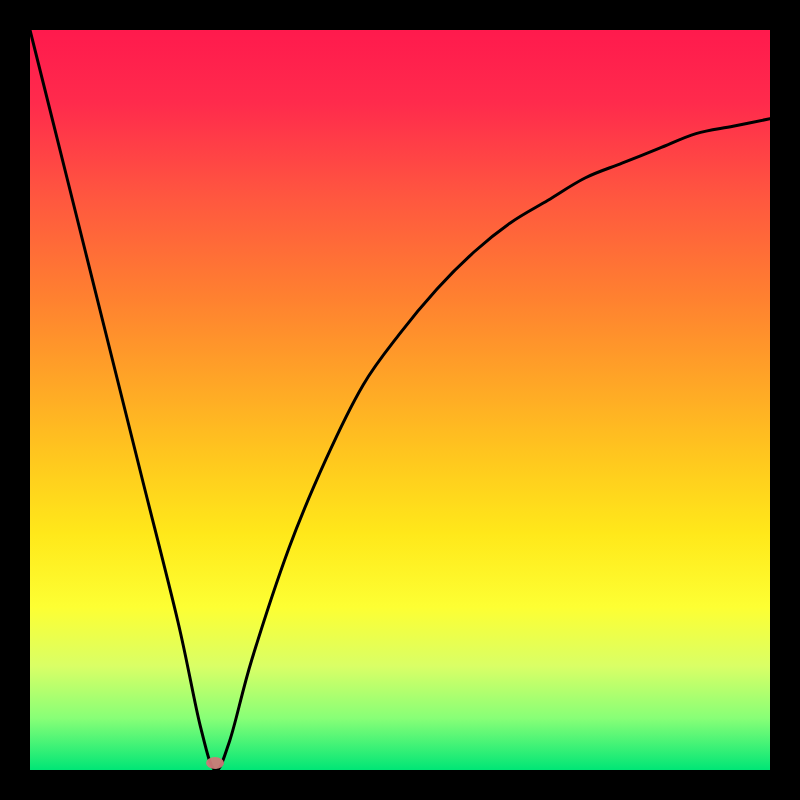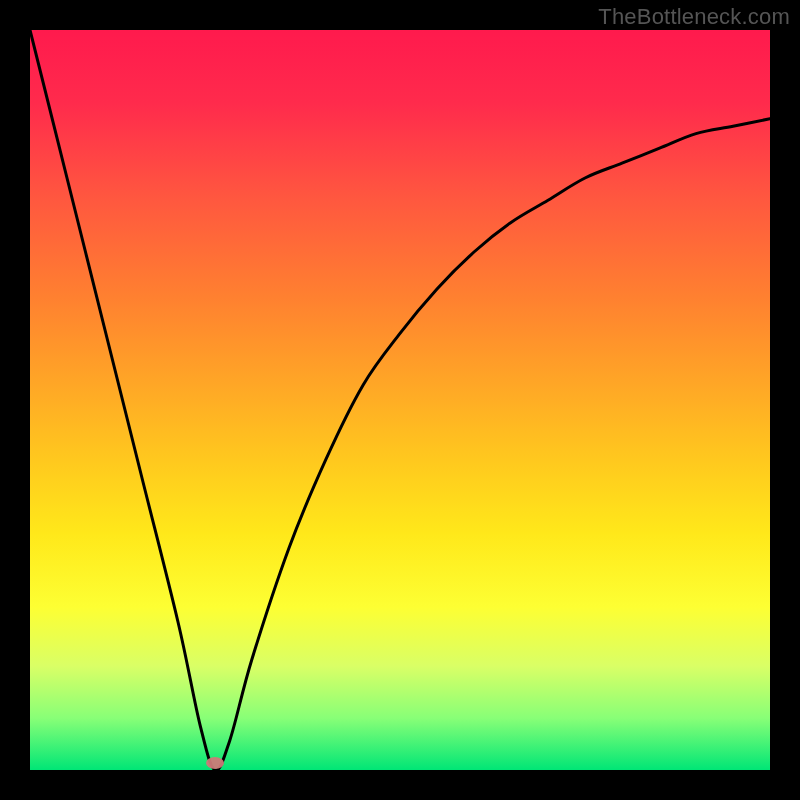--- a/index.html
+++ b/index.html
@@ -55,21 +55,20 @@
     left: 0;
     width: 740px;
     height: 740px;
   }
 </style>
 </head>
 <body>
 
 <div class="frame">
 
-  <div class="watermark">TheBottleneck.com</div>
 
   <div class="plot-area">
     <svg class="curve" viewBox="0 0 740 740" preserveAspectRatio="none">
       <path fill="none" stroke="#000" stroke-width="3" stroke-linecap="round" stroke-linejoin="round" d="M 0.0 0.0 C 6.2 24.7, 24.7 98.7, 37.0 148.0 C 49.3 197.3, 61.7 246.7, 74.0 296.0 C 86.3 345.3, 98.7 394.7, 111.0 444.0 C 123.3 493.3, 138.1 550.1, 148.0 592.0 C 157.9 633.9, 164.0 670.9, 170.2 695.6 C 176.4 720.3, 180.1 737.5, 185.0 740.0 C 189.9 742.5, 193.6 728.9, 199.8 710.4 C 206.0 691.9, 212.1 661.1, 222.0 629.0 C 231.9 596.9, 246.7 551.3, 259.0 518.0 C 271.3 484.7, 283.7 456.3, 296.0 429.2 C 308.3 402.1, 320.7 376.2, 333.0 355.2 C 345.3 334.2, 357.7 319.4, 370.0 303.4 C 382.3 287.4, 394.7 272.6, 407.0 259.0 C 419.3 245.4, 431.7 233.1, 444.0 222.0 C 456.3 210.9, 468.7 201.0, 481.0 192.4 C 493.3 183.8, 505.7 177.6, 518.0 170.2 C 530.3 162.8, 542.7 154.2, 555.0 148.0 C 567.3 141.8, 579.7 138.1, 592.0 133.2 C 604.3 128.3, 616.7 123.3, 629.0 118.4 C 641.3 113.5, 653.7 107.3, 666.0 103.6 C 678.3 99.9, 690.7 98.7, 703.0 96.2 C 715.3 93.7, 733.8 90.0, 740.0 88.8"></path>
       <ellipse cy="733" rx="9" ry="6" fill="#cc7a78" fill-opacity="0.95" cx="185.0"></ellipse>
     </svg>
   </div>
 
 </div>
 

